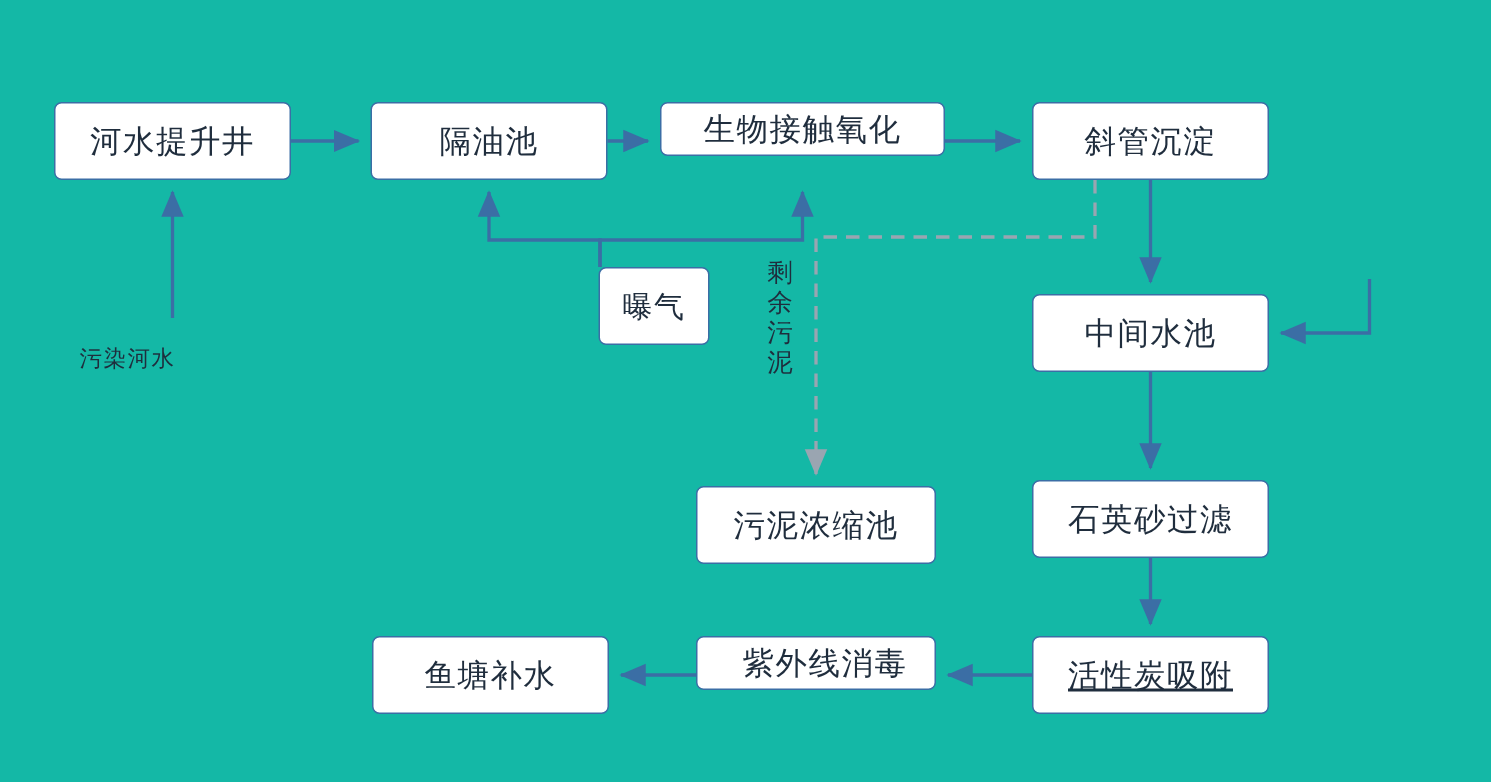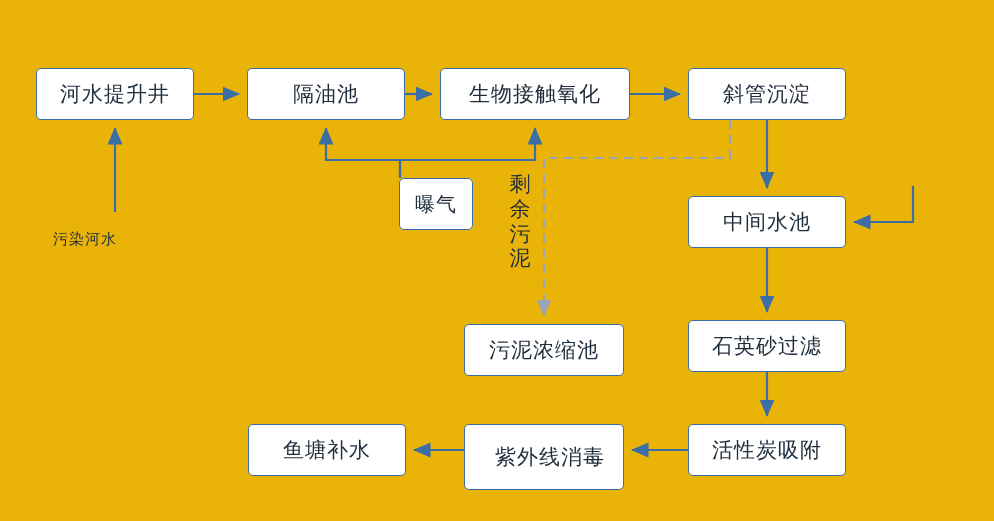--- a/index.html
+++ b/index.html
@@ -7,21 +7,21 @@
     padding: 0;
     background: #ffffff;
   }
   body {
     font-family: "Liberation Sans", sans-serif;
   }
   #canvas {
     position: relative;
     width: 994px;
     height: 521px;
-    background: #eab308;
+    background: #14b8a6;
     overflow: hidden;
   }
   .node {
     position: absolute;
     box-sizing: border-box;
     border: 1.6px solid #3b6ea5;
     border-radius: 5px;
     background: #ffffff;
     color: #1f2d3d;
     display: flex;
@@ -38,21 +38,21 @@
   .label-text {
     position: absolute;
     color: #1f2d3d;
     font-size: 15px;
     letter-spacing: 1px;
     white-space: nowrap;
   }
   .vlabel {
     position: absolute;
     color: #1f2d3d;
-    font-size: 21px;
+    font-size: 17px;
     line-height: 1.18;
     width: 24px;
     text-align: center;
     white-space: normal;
     word-break: break-all;
   }
   svg.edges {
     position: absolute;
     left: 0;
     top: 0;
@@ -103,21 +103,21 @@
   </svg>
 
   <div class="node" style="left:36px; top:68px; width:158px; height:52px;">
     <span>河水提升井</span>
   </div>
 
   <div class="node" style="left:247px; top:68px; width:158px; height:52px;">
     <span>隔油池</span>
   </div>
 
-  <div class="node" style="left:440px; top:68px; width:190px; height:52px;align-items:center;">
+  <div class="node" style="left:440px; top:68px; width:190px; height:36px;align-items:center;">
     <span>生物接触氧化</span>
   </div>
 
   <div class="node" style="left:688px; top:68px; width:158px; height:52px;">
     <span>斜管沉淀</span>
   </div>
 
 
   <div class="node small" style="left:363px; top:178px; width:74px; height:52px;">
     <span>曝气</span>
@@ -128,25 +128,25 @@
   </div>
 
   <div class="node" style="left:464px; top:324px; width:160px; height:52px;">
     <span>污泥浓缩池</span>
   </div>
 
   <div class="node" style="left:688px; top:320px; width:158px; height:52px;text-align:center;">
     <span>石英砂过滤</span>
   </div>
 
-  <div class="node" style="left:688px; top:424px; width:158px; height:52px;">
+  <div class="node" style="left:688px; top:424px; width:158px; height:52px;text-decoration:underline;">
     <span>活性炭吸附</span>
   </div>
 
-  <div class="node" style="left:464px; top:424px; width:160px; height:66px;padding-left:12px;">
+  <div class="node" style="left:464px; top:424px; width:160px; height:36px;padding-left:12px;">
     <span>紫外线消毒</span>
   </div>
 
   <div class="node" style="left:248px; top:424px; width:158px; height:52px;">
     <span>鱼塘补水</span>
   </div>
 
   <div class="label-text" style="left:53px; top:230px;">污染河水</div>
 
   <div class="vlabel" style="left:508px; top:172px;">剩余污泥</div>

